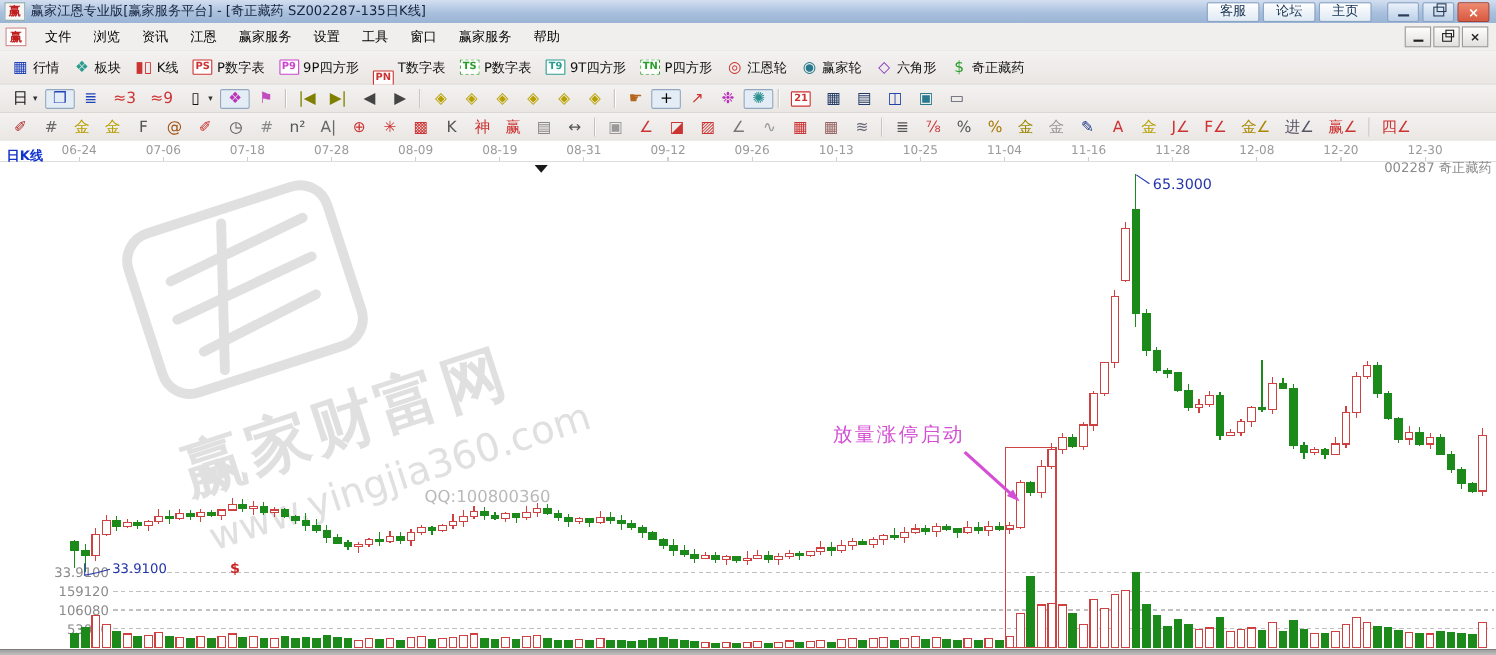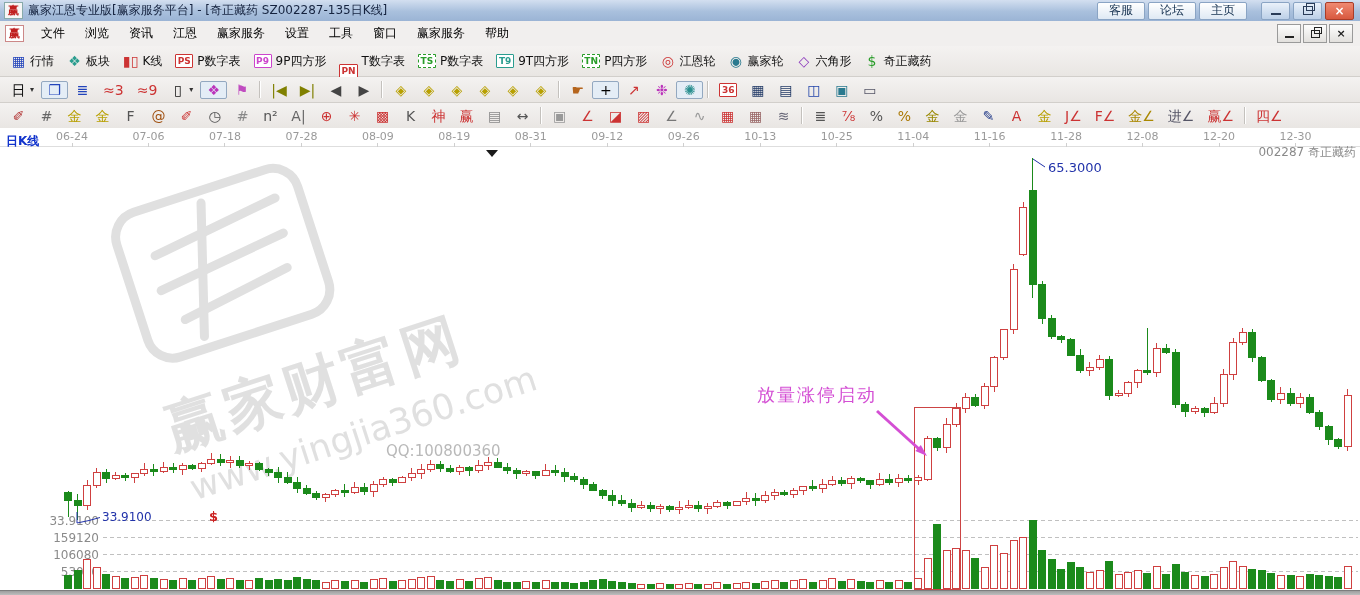--- a/index.html
+++ b/index.html
@@ -232,21 +232,21 @@
         <span class="tbi" style="color: rgb(204, 51, 51);">↗</span>
       </span>
       <span class="tbtn">
         <span class="tbi" style="color: rgb(187, 51, 187);">❉</span>
       </span>
       <span class="tbtn active">
         <span class="tbi" style="color: rgb(42, 143, 143);">✺</span>
       </span>
       <span class="sep"></span>
       <span class="tbtn">
-        <span class="tbi box" style="color: rgb(204, 51, 51); border-color: rgb(204, 51, 51);">36</span>
+        <span class="tbi box" style="color: rgb(204, 51, 51); border-color: rgb(204, 51, 51);">21</span>
       </span>
       <span class="tbtn">
         <span class="tbi" style="color: rgb(34, 58, 102);">▦</span>
       </span>
       <span class="tbtn">
         <span class="tbi" style="color: rgb(34, 58, 102);">▤</span>
       </span>
       <span class="tbtn">
         <span class="tbi" style="color: rgb(34, 68, 170);">◫</span>
       </span>

